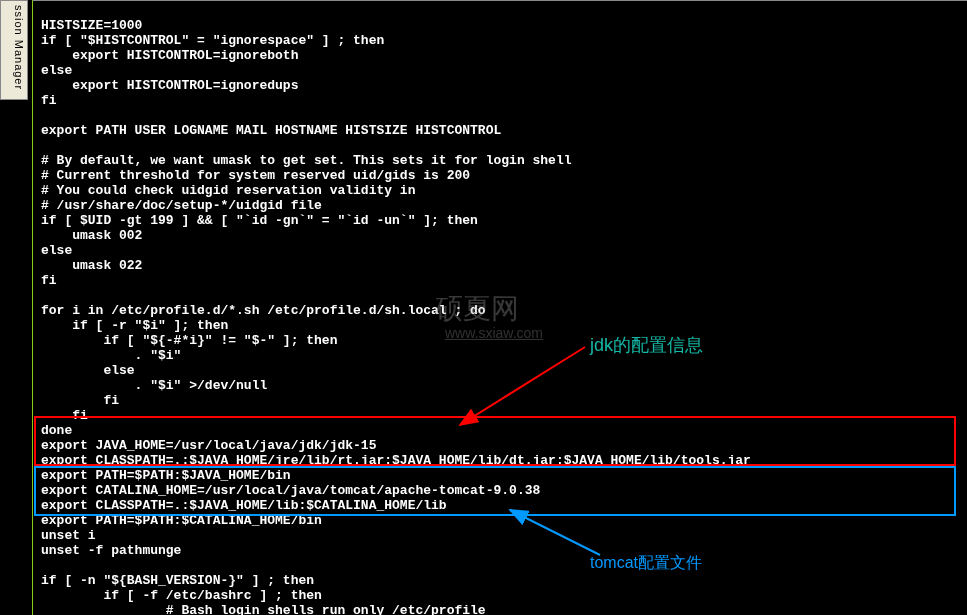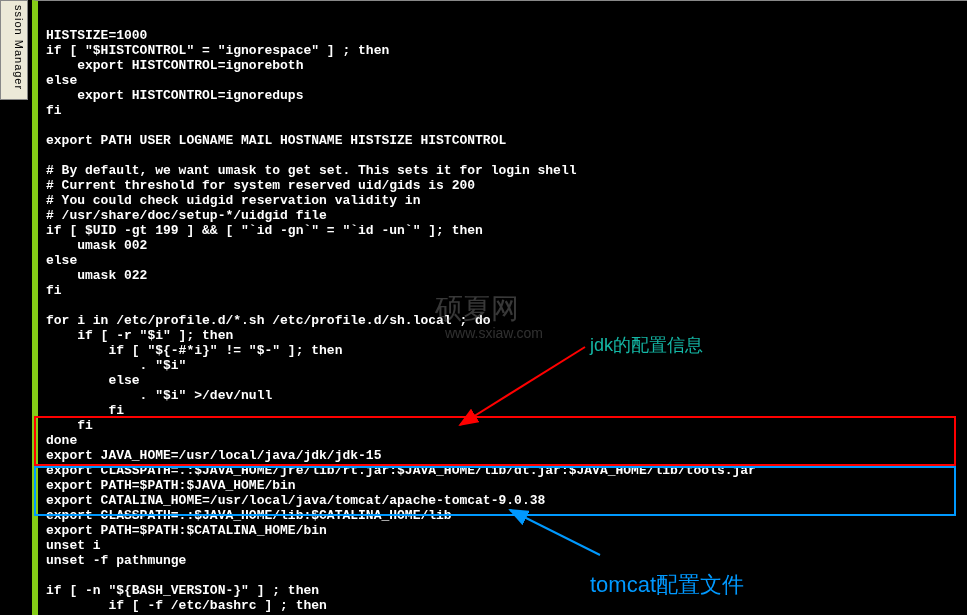--- a/index.html
+++ b/index.html
@@ -35,23 +35,23 @@
       font-weight: normal;
       letter-spacing: 1px;
     }
     .terminal {
       position: absolute;
       left: 32px;
       top: 0;
       right: 0;
       bottom: 0;
       background: #000;
-      border-left: 6px solid #84cc16;
+      border-left: 1px solid #84cc16;
       border-top: 1px solid #888;
-      padding: 12px 8px;
+      padding: 2px 8px;
       white-space: pre;
       line-height: 15px;
       overflow: hidden;
     }
     .terminal-line {
       white-space: pre;
     }
     .red-box {
       position: absolute;
       left: 34px;
@@ -78,43 +78,43 @@
       font-family: "Microsoft YaHei", Arial, sans-serif;
       font-size: 18px;
       font-weight: normal;
     }
     .blue-label {
       position: absolute;
       left: 590px;
       top: 553px;
       color: #0099ff;
       font-family: "Microsoft YaHei", Arial, sans-serif;
-      font-size: 22px;
+      font-size: 16px;
       font-weight: normal;
-      margin-top: 17px;
     }
     .watermark {
       position: absolute;
       left: 435px;
       top: 290px;
       font-family: "Microsoft YaHei", Arial, sans-serif;
       font-size: 28px;
       color: rgba(160,160,160,0.35);
       font-weight: normal;
       pointer-events: none;
     }
     .watermark-sub {
       position: absolute;
       left: 445px;
       top: 325px;
       font-family: Arial, sans-serif;
       font-size: 14px;
       color: rgba(160,160,160,0.3);
       font-weight: normal;
       pointer-events: none;
+      text-decoration: underline;
     }
     .red-arrow {
       position: absolute;
       pointer-events: none;
     }
     .blue-arrow {
       position: absolute;
       pointer-events: none;
     }
   </style>

